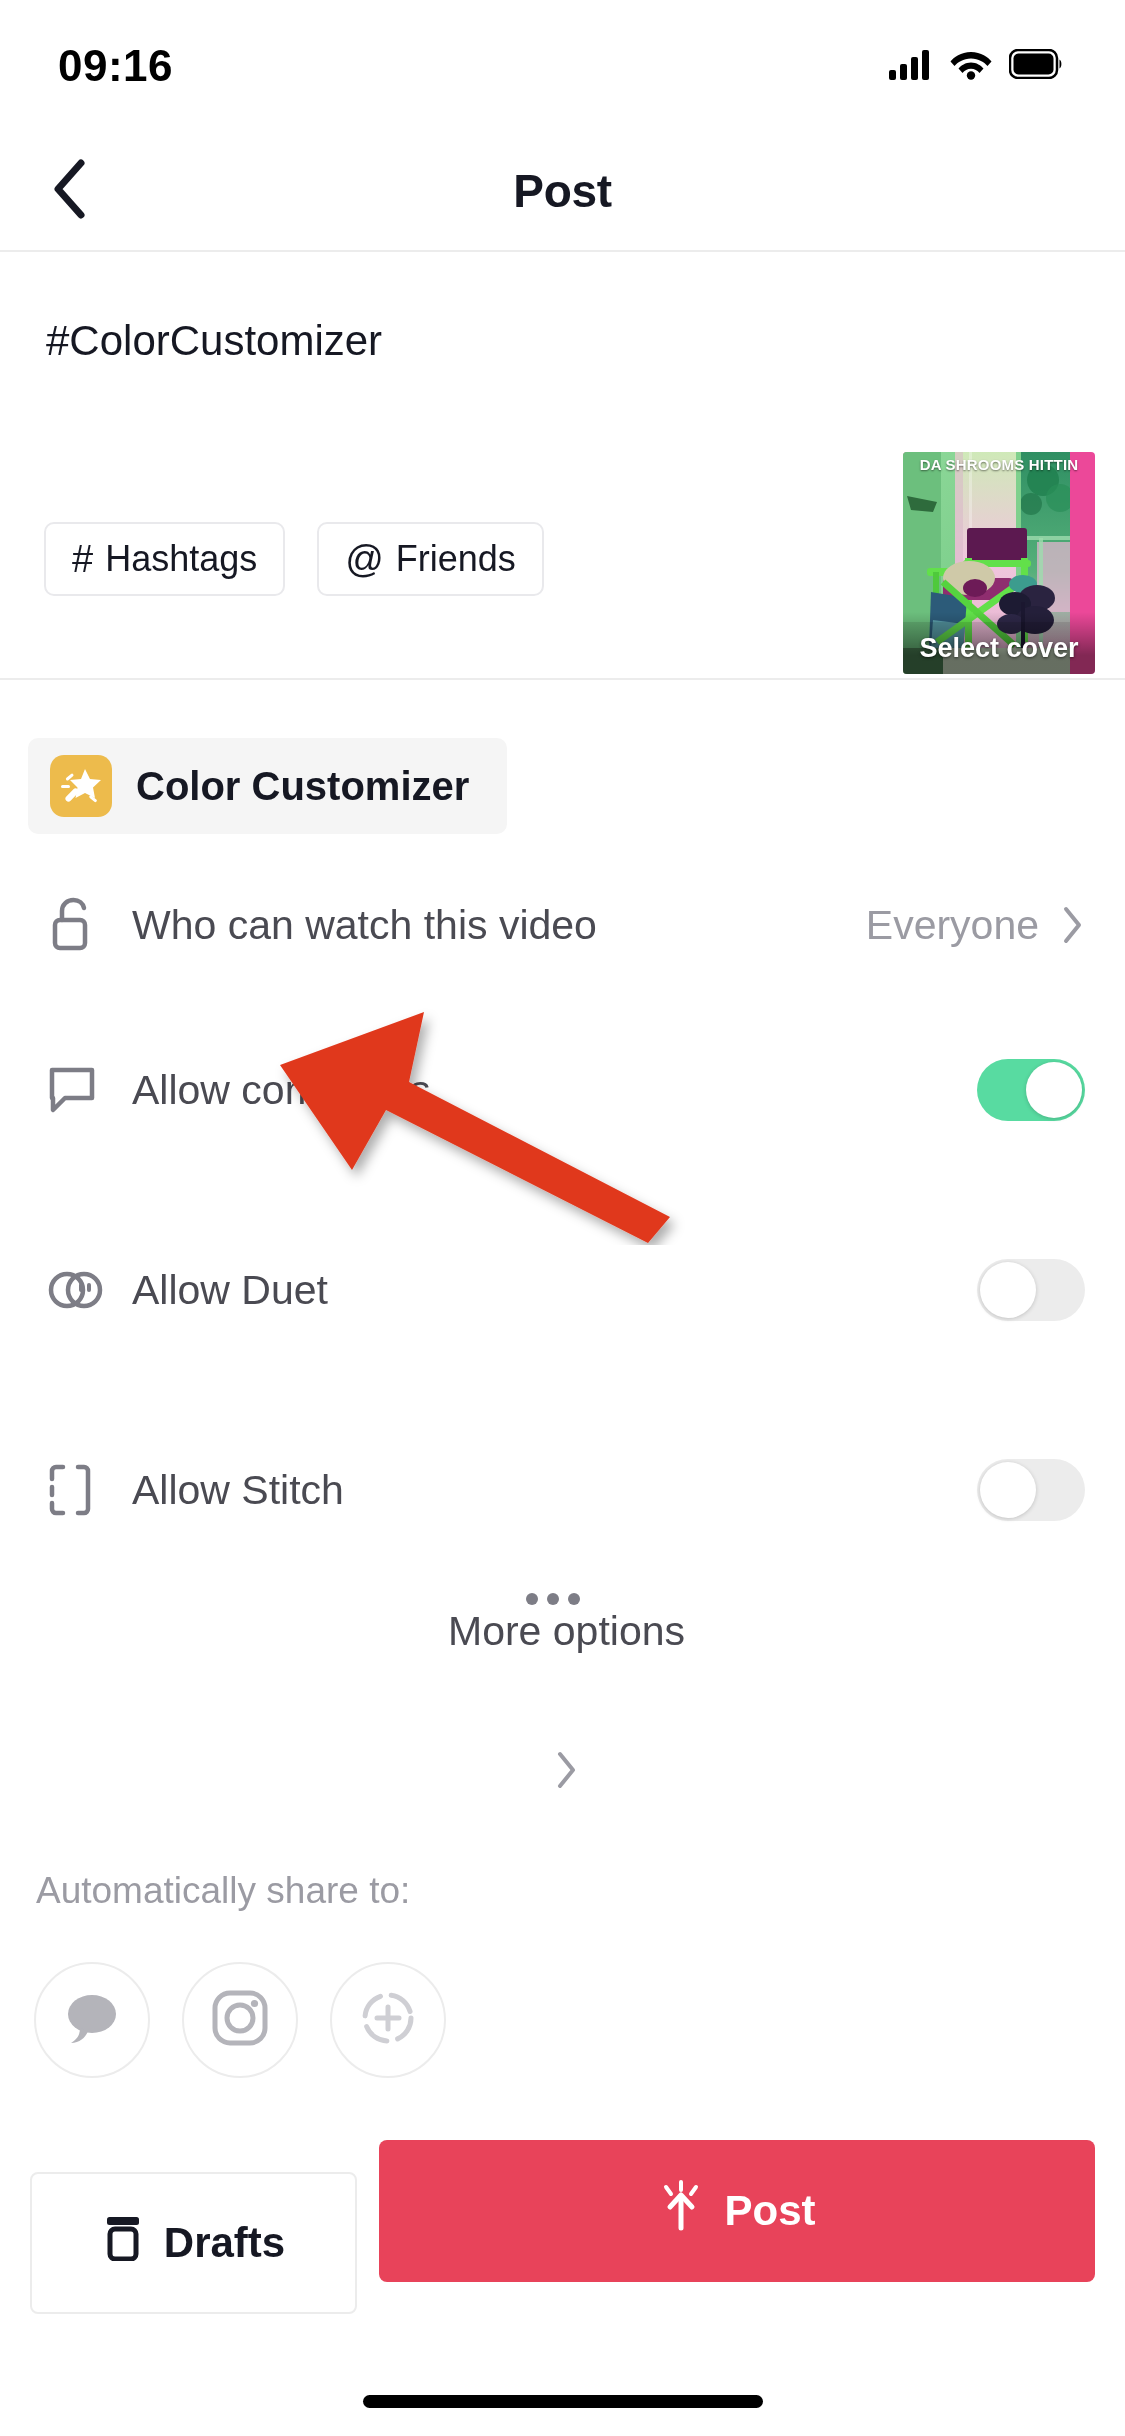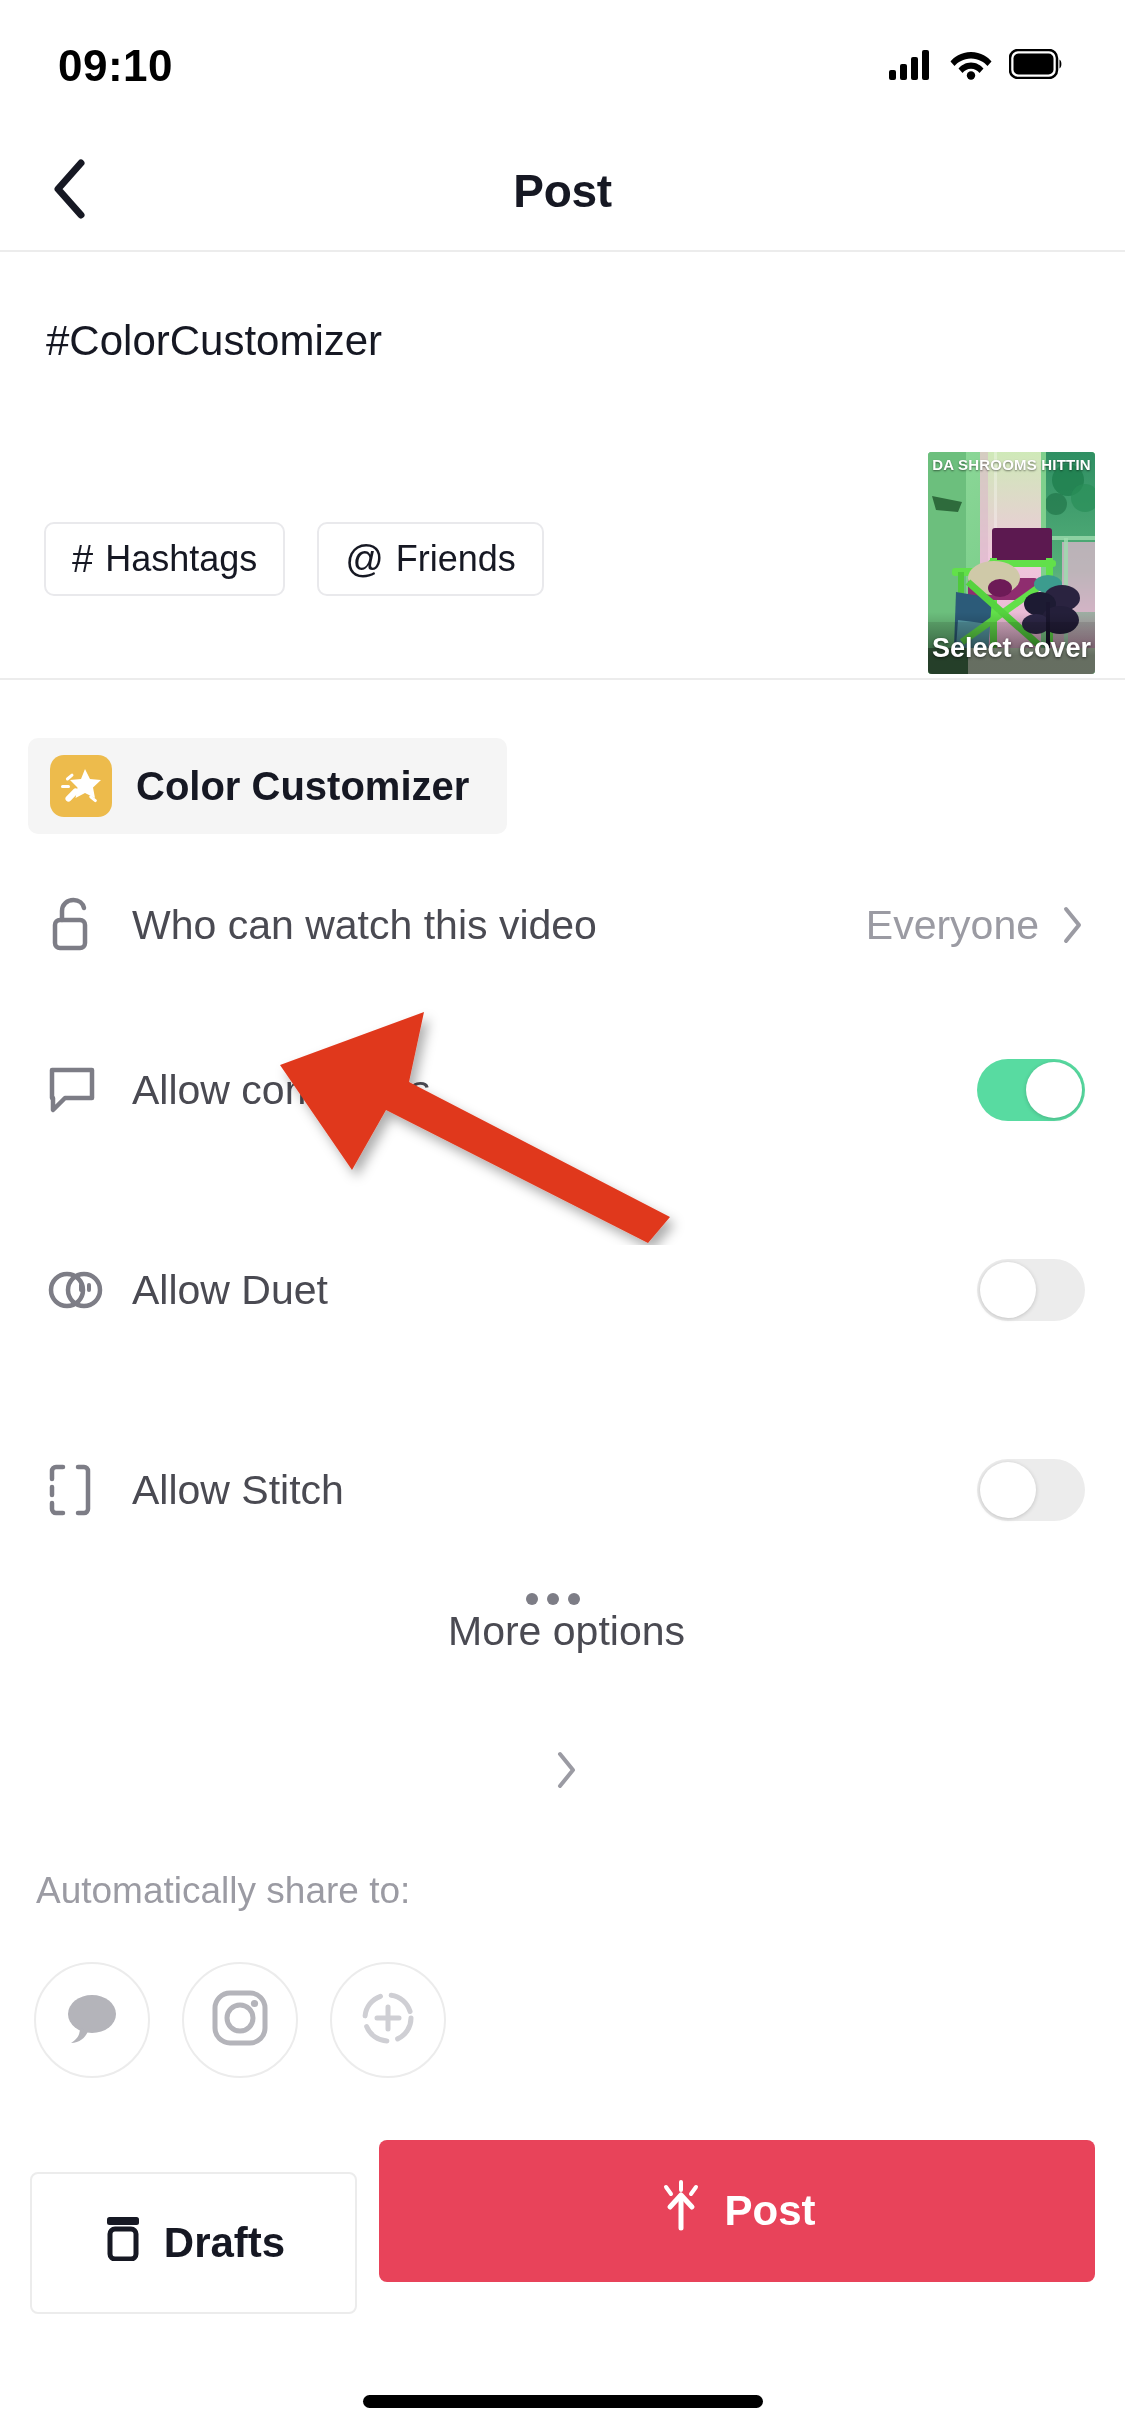--- a/index.html
+++ b/index.html
@@ -46,22 +46,22 @@
     display: flex; align-items: center; gap: 12px;
     height: 74px; padding: 0 26px;
     border: 2px solid #e9e9ec; border-radius: 10px; background: #fff;
     font-size: 36px; color: #161823; font-weight: 400;
   }
   .chip-glyph { font-size: 38px; font-weight: 400; line-height: 1; display:flex; }
 
   
   .cover {
     position: absolute; right: 30px; top: 198px;
-    width: 167px; height: 222px; border-radius: 4px; overflow: hidden;
-    background: #15803d;
+    width: 192px; height: 222px; border-radius: 4px; overflow: hidden;
+    background: #ec4899;
   }
   .cover-img { position: absolute; inset: 0; }
   .cover-label-top {
     position: absolute; top: 4px; left: 0; right: 0; text-align: center;
     font-size: 15px; font-weight: 600; color: #fff; letter-spacing: 0.2px;
     text-shadow: 0 1px 2px rgba(0,0,0,.5); white-space: nowrap;
   }
   .cover-select {
     position: absolute; bottom: 0; left: 0; right: 0; height: 62px;
     display: flex; align-items: flex-end; justify-content: center; padding-bottom: 10px;
@@ -147,21 +147,21 @@
     position: absolute; bottom: 28px; left: 50%; transform: translateX(-50%);
     width: 400px; height: 13px; border-radius: 7px; background: #000;
   }
 </style>
 </head>
 <body>
 
 <div class="phone">
 
   <div class="statusbar">
-    <div class="sb-time">09:10</div>
+    <div class="sb-time">09:16</div>
     <div class="sb-right">
       <span>
         <svg width="44" height="32" viewBox="0 0 44 32">
           <rect x="0" y="22" width="7" height="10" rx="2" fill="#000"></rect>
           <rect x="11" y="16" width="7" height="16" rx="2" fill="#000"></rect>
           <rect x="22" y="9" width="7" height="23" rx="2" fill="#000"></rect>
           <rect x="33" y="2" width="7" height="30" rx="2" fill="#000"></rect>
         </svg>
       </span>
       <span>

